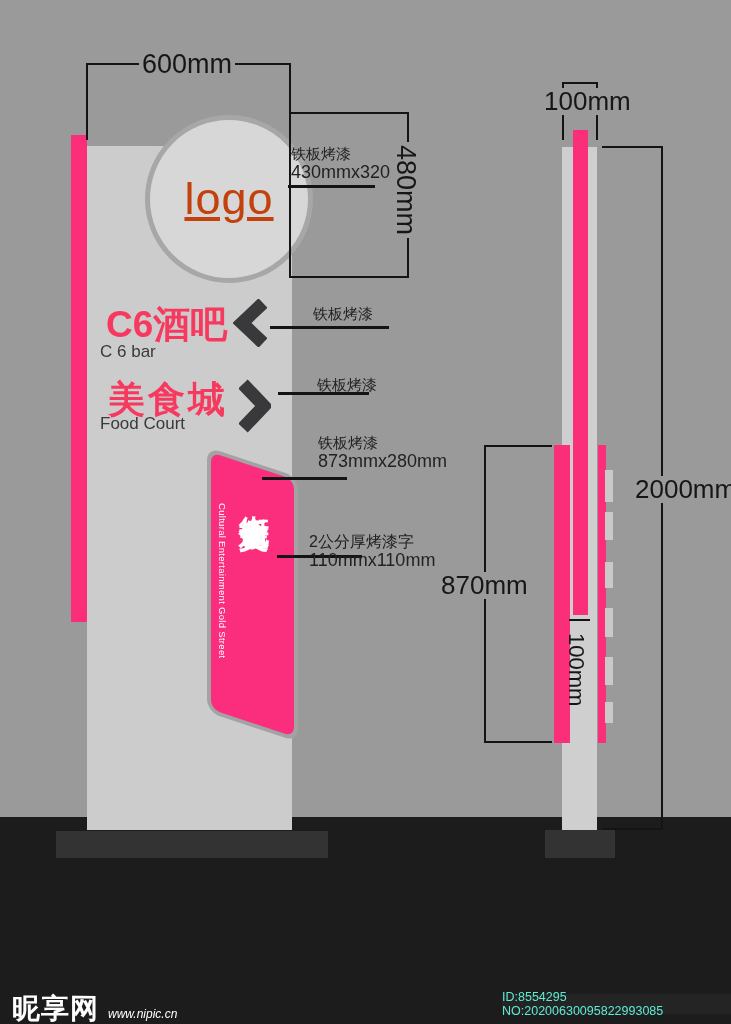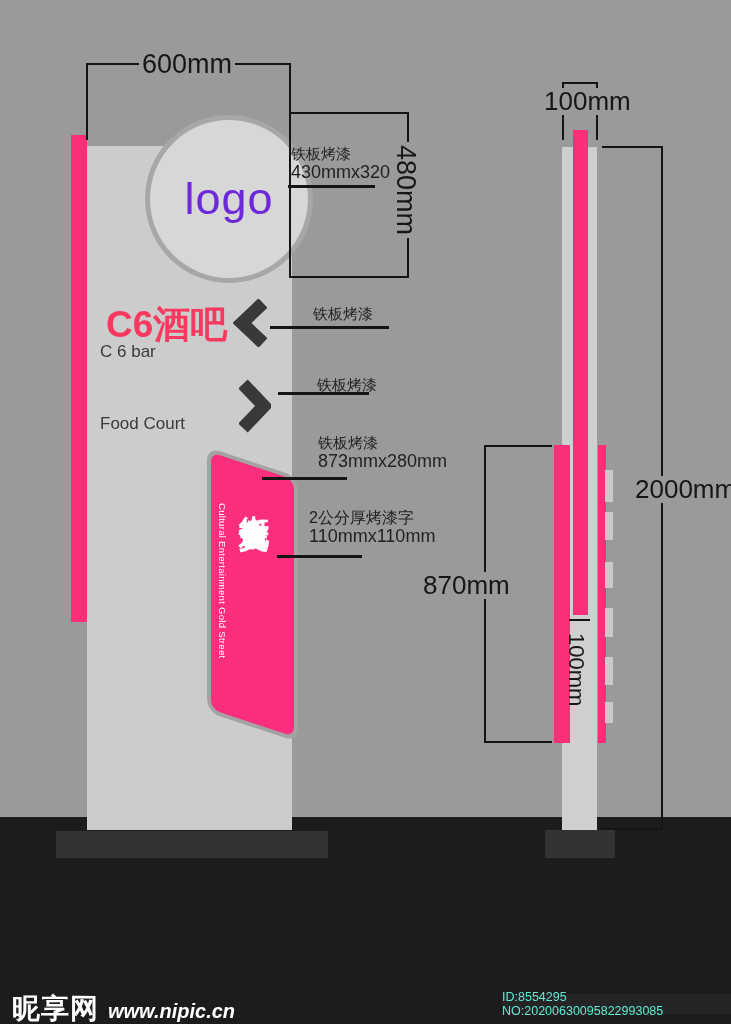--- a/index.html
+++ b/index.html
@@ -32,24 +32,24 @@
   #panel{
     position:absolute; left:207px; top:447px; width:91px; height:265px; z-index:4;
     background:var(--panel-pink); border:4px solid #A3A3A3; border-radius:13px;
     transform:skewY(18.3deg); transform-origin:0 0; box-sizing:border-box;
   }
   #logo-circle{
     position:absolute; left:145px; top:115px; width:168px; height:168px; border-radius:50%;
     background:#D7D7D7; border:5px solid #A7A7A7; box-sizing:border-box; z-index:3;
     display:flex; align-items:center; justify-content:center;
   }
-  #logo-circle span{font-size:45px; color:#6d28d9; letter-spacing:1px;}
+  #logo-circle span{font-size:45px; color:#c2410c; letter-spacing:1px;text-decoration:underline;}
   #footer-brand{position:absolute; left:12px; top:990px; z-index:9; color:#fff; display:flex; align-items:baseline; gap:9px;}
   #footer-brand .logo{font-size:28px; font-weight:700; letter-spacing:1px;}
-  #footer-brand .url{font-size:20px; font-weight:700; font-style:italic;}
+  #footer-brand .url{font-size:12px; font-weight:400; font-style:italic;}
   #id-badge{position:absolute; left:502px; top:994px; width:229px; height:20px; background:#242424;
             color:#5eead4; font-size:12.5px; display:flex; align-items:center; justify-content:center; z-index:9;}
 </style>
 </head>
 <body>
 
 <div id="stage">
 
   <div class="abs" style="left:0;top:817px;width:731px;height:207px;background:var(--ground);z-index:1;"></div>
 
@@ -60,20 +60,21 @@
   <div id="logo-circle">
     <span>logo</span>
   </div>
 
   <div class="sign-zh" style="left:106px;top:300px;">C6酒吧</div>
   <div class="sign-en" style="left:100px;top:342px;">C 6 bar</div>
   <svg class="chev" style="left:233px;top:299px;" width="34" height="48" viewBox="0 0 34 48">
     <path d="M30 4 L9 24 L30 44" stroke="#39393B" stroke-width="13" fill="none"></path>
   </svg>
 
+  <div class="sign-zh" style="left:108px;top:375px;letter-spacing:3px;">美食城</div>
   <div class="sign-en" style="left:100px;top:414px;">Food Court</div>
   <svg class="chev" style="left:239px;top:379px;" width="32" height="54" viewBox="0 0 32 54">
     <path d="M4 5 L25 27 L4 49" stroke="#39393B" stroke-width="13" fill="none"></path>
   </svg>
 
   <div id="panel"></div>
   <div class="vtext-en" style="left:217px;top:503px;">Cultural Entertainment Gold Street</div>
   <div class="vtext-zh" style="left:238px;top:497px;">文化娱乐金街</div>
 
   <div class="abs" style="left:545px;top:830px;width:70px;height:28px;background:var(--base);z-index:2;"></div>
@@ -113,34 +114,34 @@
   <div class="ln" style="left:288px;top:185px;width:87px;height:3px;"></div>
   <div class="ln" style="left:270px;top:326px;width:119px;height:3px;"></div>
   <div class="ln" style="left:278px;top:392px;width:91px;height:3px;"></div>
   <div class="ln" style="left:262px;top:477px;width:85px;height:3px;"></div>
   <div class="ln" style="left:277px;top:555px;width:85px;height:3px;"></div>
 
   <div class="dim" style="left:139px;top:50px;font-size:27px;">600mm</div>
   <div class="dim vert" style="left:392px;top:142px;font-size:27px;">480mm</div>
   <div class="dim" style="left:541px;top:88px;">100mm</div>
   <div class="dim" style="left:632px;top:476px;">2000mm</div>
-  <div class="dim" style="left:420px;top:572px;">870mm</div>
+  <div class="dim" style="left:438px;top:572px;">870mm</div>
   <div class="dim vert" style="left:565px;top:630px;font-size:22px;background:transparent;">100mm</div>
 
   <div class="note" style="left:291px;top:146px;">
     <div>铁板烤漆</div>
     <div class="big">430mmx320</div>
   </div>
   <div class="note" style="left:313px;top:306px;">铁板烤漆</div>
   <div class="note" style="left:317px;top:377px;">铁板烤漆</div>
   <div class="note" style="left:318px;top:435px;">
     <div>铁板烤漆</div>
     <div class="big">873mmx280mm</div>
   </div>
-  <div class="note" style="left:309px;top:509px;">
+  <div class="note" style="left:309px;top:533px;">
     <div style="font-size:16px;">2公分厚烤漆字</div>
     <div class="big">110mmx110mm</div>
   </div>
 
   <div id="footer-brand">
     <span class="logo">昵享网</span>
     <span class="url">www.nipic.cn</span>
   </div>
   <div id="id-badge">ID:8554295 NO:20200630095822993085</div>
 

